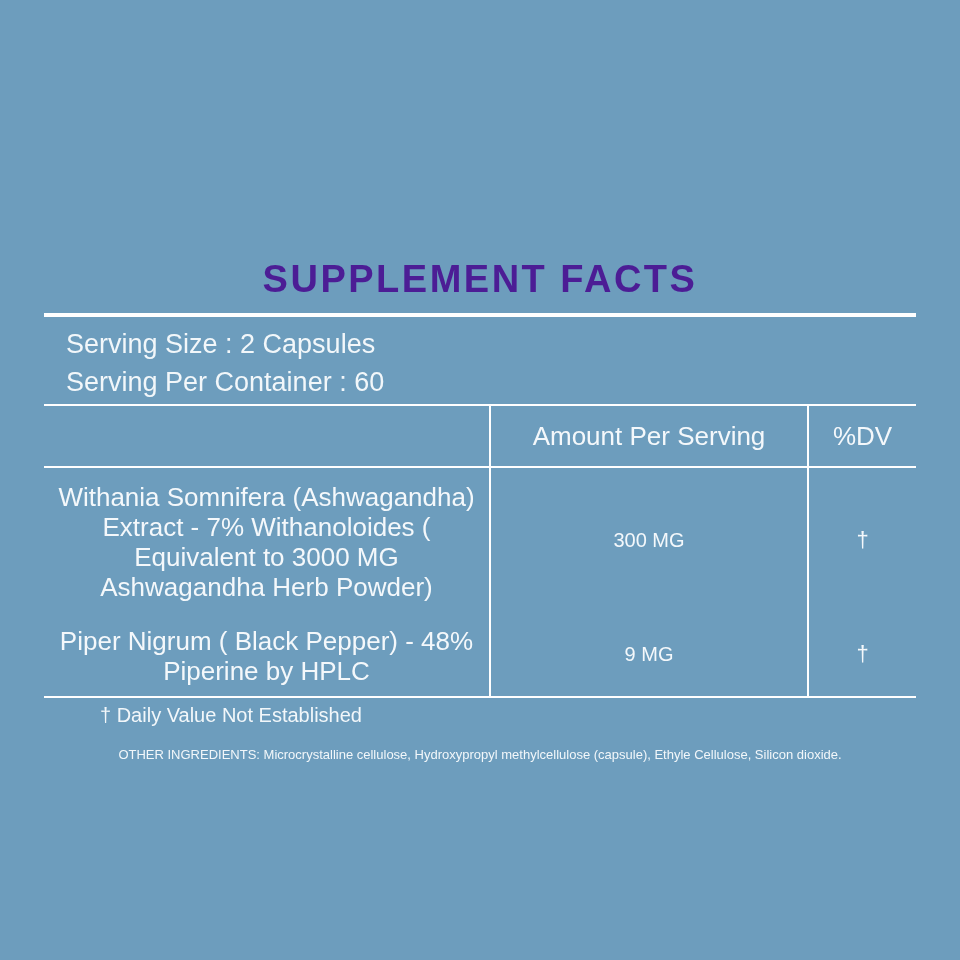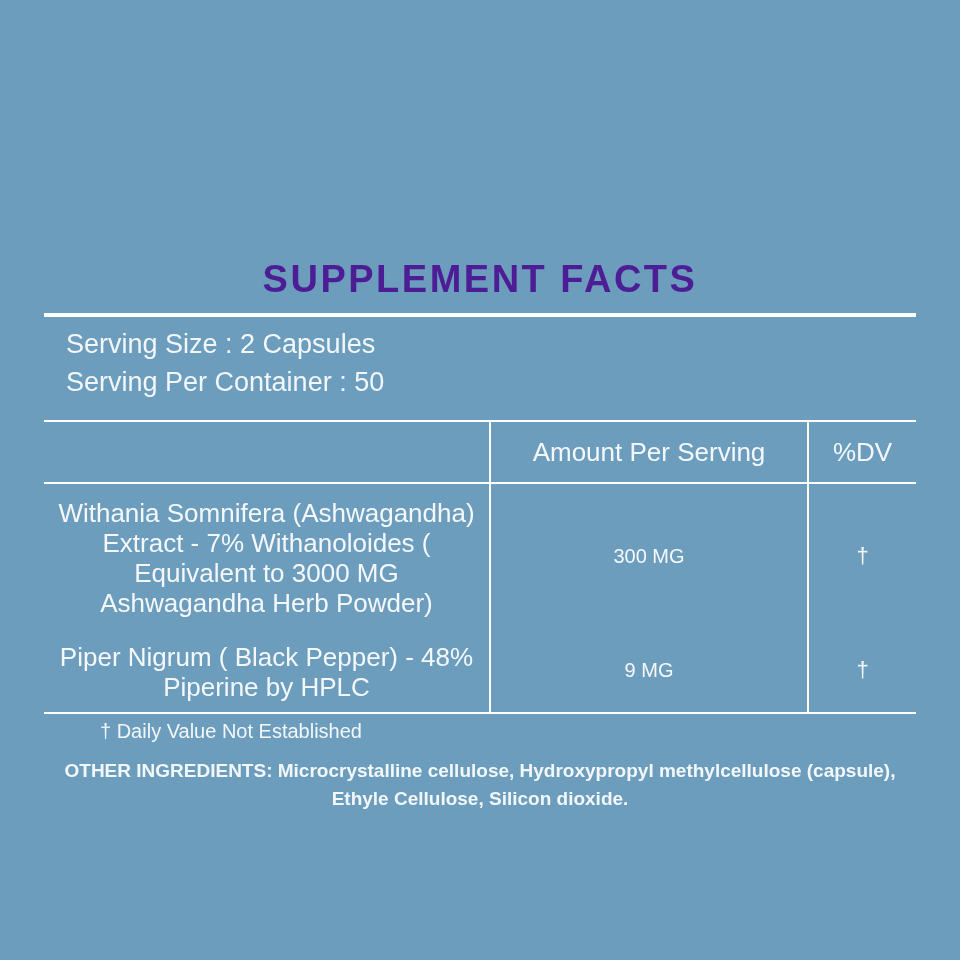--- a/index.html
+++ b/index.html
@@ -32,21 +32,21 @@
     height: 4px;
     background: #ffffff;
     width: 100%;
   }
   .rule-thin {
     height: 2px;
     background: #ffffff;
     width: 100%;
   }
   .serving {
-    padding: 8px 0 19px 22px;
+    padding: 8px 0 3px 22px;
   }
   .serving div {
     font-size: 27px;
     line-height: 38px;
     color: #f2f7fa;
     font-weight: 300;
   }
   table.facts {
     width: 100%;
     border-collapse: collapse;
@@ -88,40 +88,40 @@
     font-size: 22px;
     text-align: center;
   }
   .footnote {
     font-size: 20px;
     padding: 6px 0 4px 56px;
     color: #f2f7fa;
     font-weight: 300;
   }
   .other {
-    font-size: 19px;
+    font-size: 13px;
     line-height: 28px;
     text-align: center;
     padding: 10px 12px 0 12px;
     color: #f2f7fa;
-    font-weight: 700;
+    font-weight: 400;
   }
 </style>
 </head>
 <body>
 
 <div class="panel">
 
   <div class="title">SUPPLEMENT FACTS</div>
 
   <div class="rule-thick"></div>
 
   <div class="serving">
     <div>Serving Size : 2 Capsules</div>
-    <div>Serving Per Container : 50</div>
+    <div>Serving Per Container : 60</div>
   </div>
 
   <div class="rule-thin"></div>
 
   <table class="facts">
     <colgroup>
       <col class="col-name">
       <col class="col-amt">
       <col class="col-dv">
     </colgroup>

